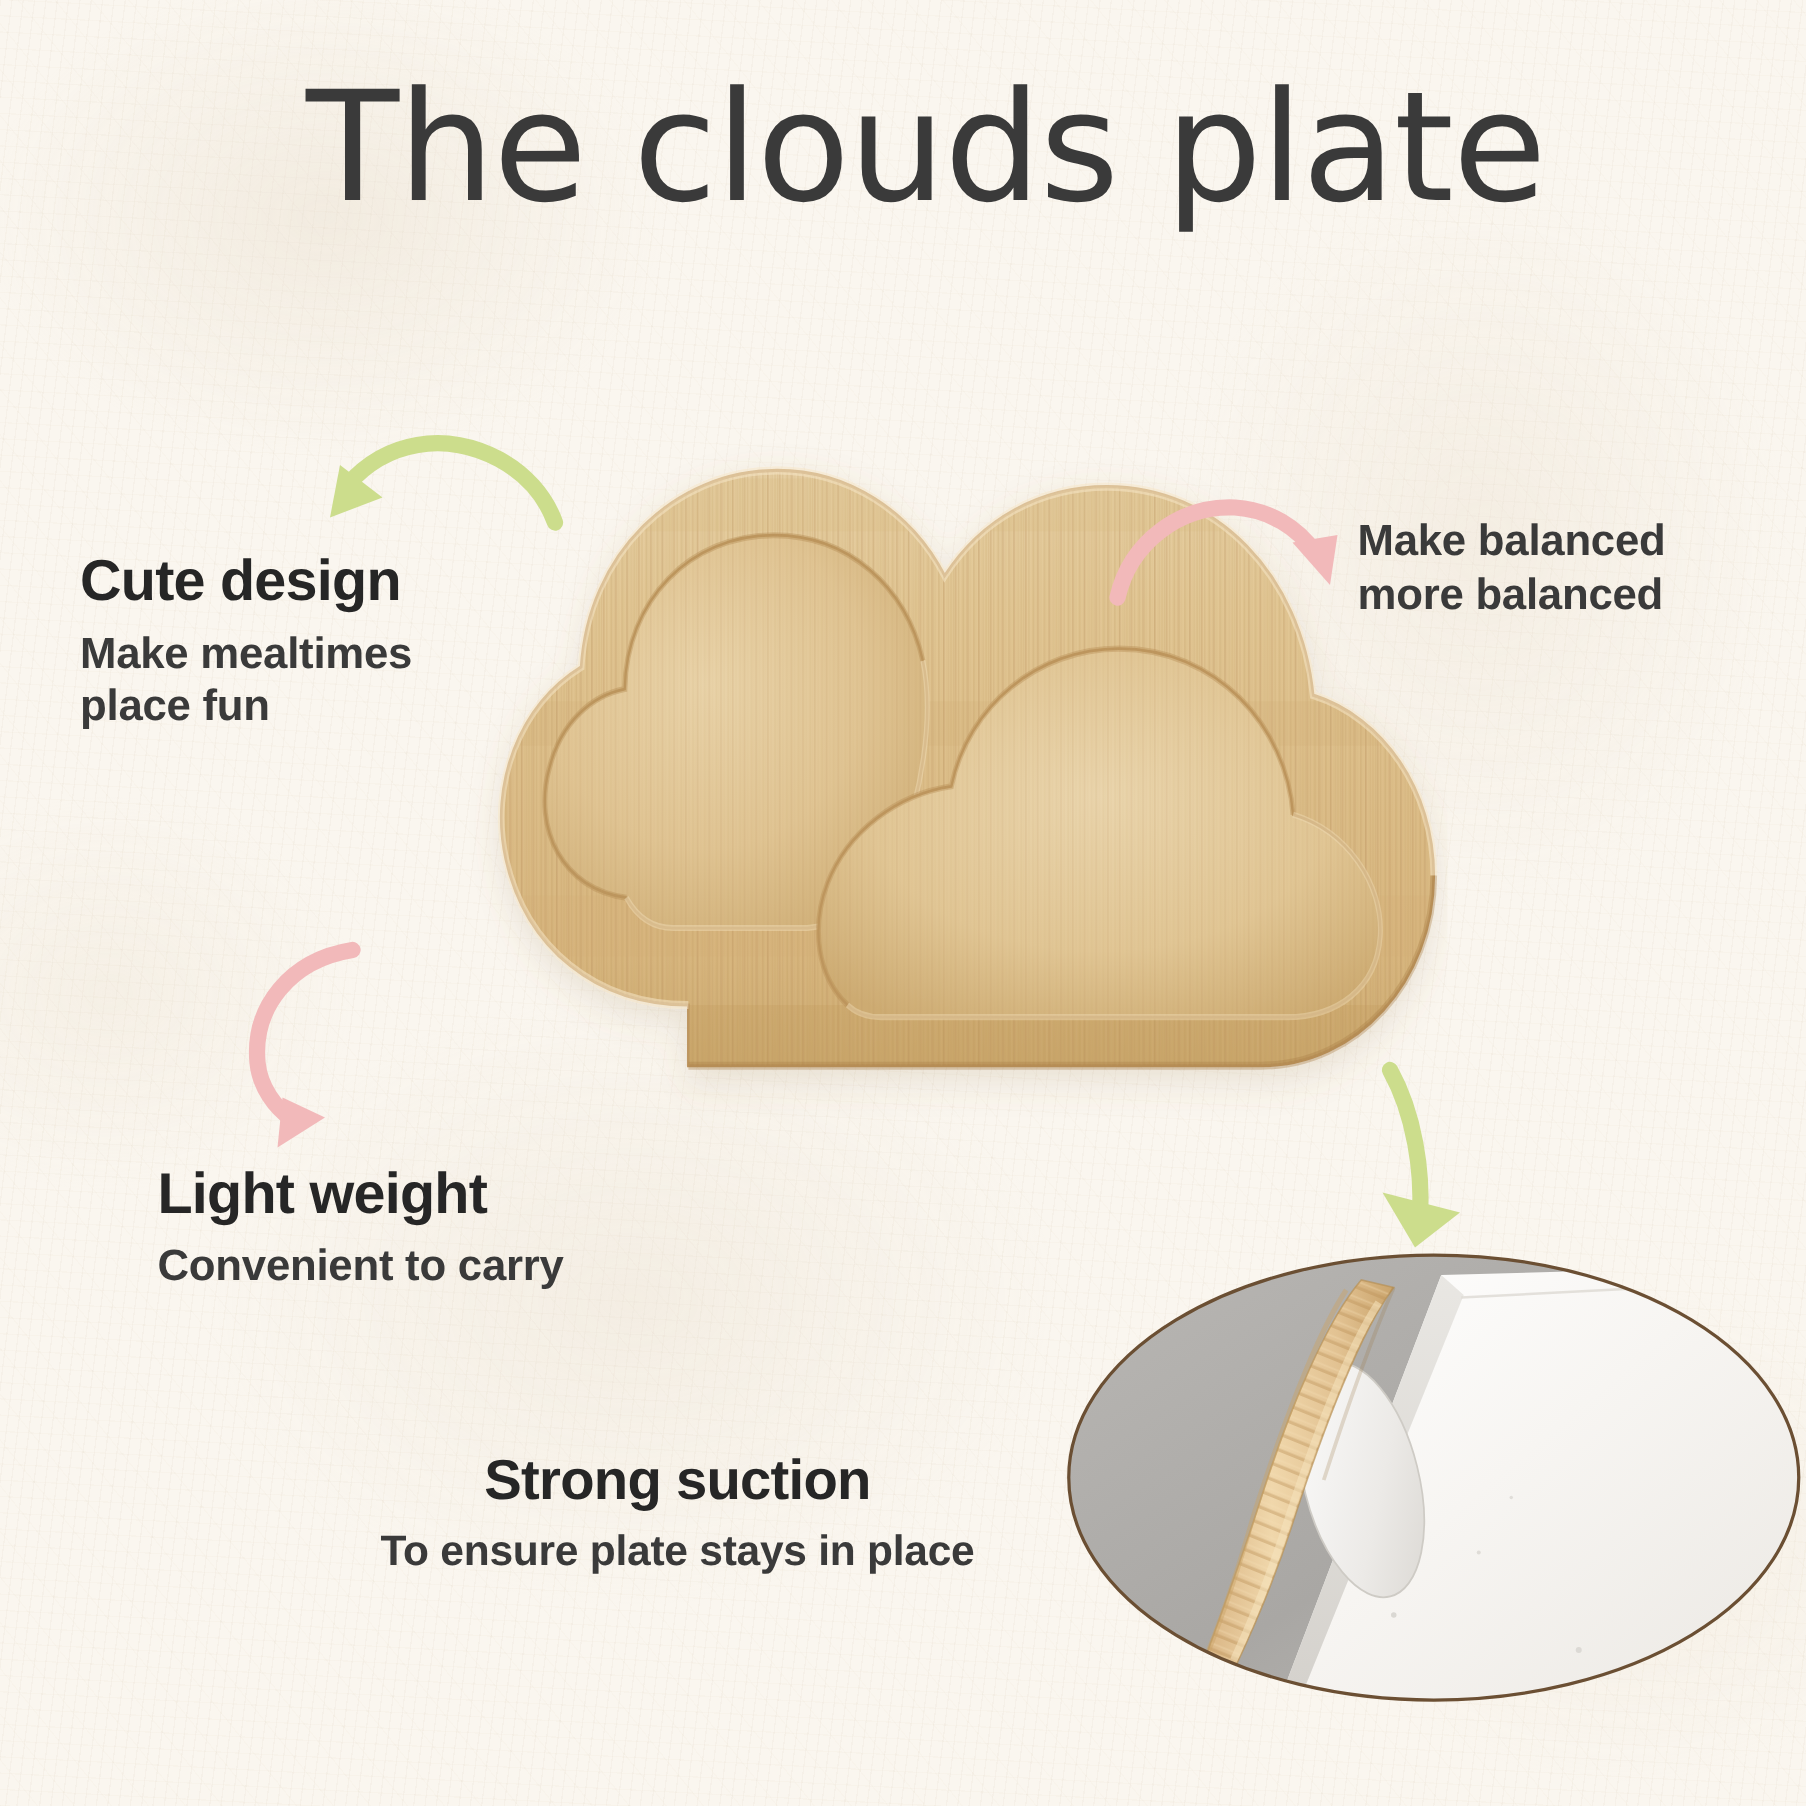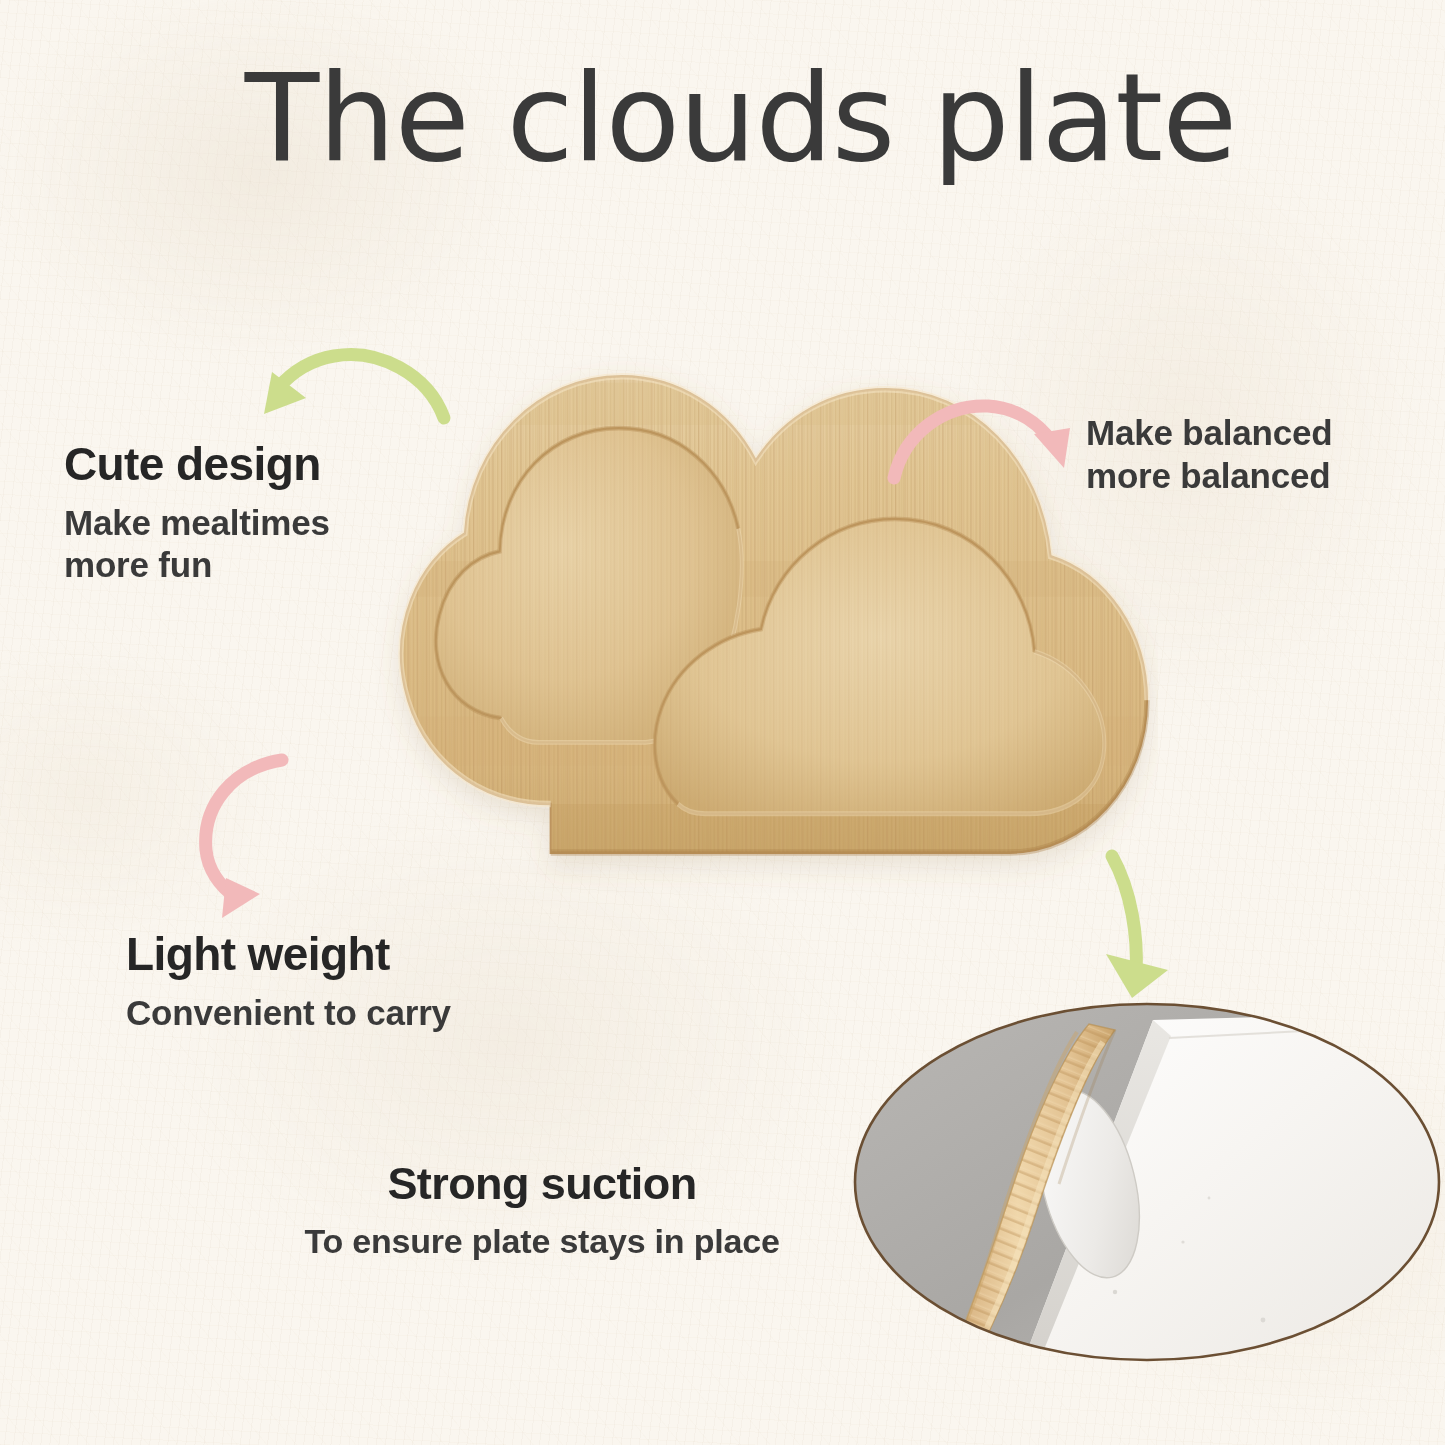--- a/index.html
+++ b/index.html
@@ -243,21 +243,21 @@
 
   <svg class="arrow-svg" id="arrow-suction" width="162" height="182" viewBox="0 0 162 182">
     <path d="M36,10 C56,46 62,92 60,126" fill="none" stroke="#ccdd8c" stroke-width="13" stroke-linecap="round"></path>
     <path d="M30,108 L92,124 L56,152 Z" fill="#ccdd8c"></path>
   </svg>
 
   <div class="feature" id="feature-cute">
     <div class="f-title">Cute design</div>
     <div class="f-sub">
       <span>Make mealtimes</span><br>
-      <span>more fun</span>
+      <span>place fun</span>
     </div>
   </div>
 
   <div class="feature" id="feature-divided">
     <div class="f-sub">
       <span>Make balanced</span><br>
       <span>more balanced</span>
     </div>
   </div>
 

